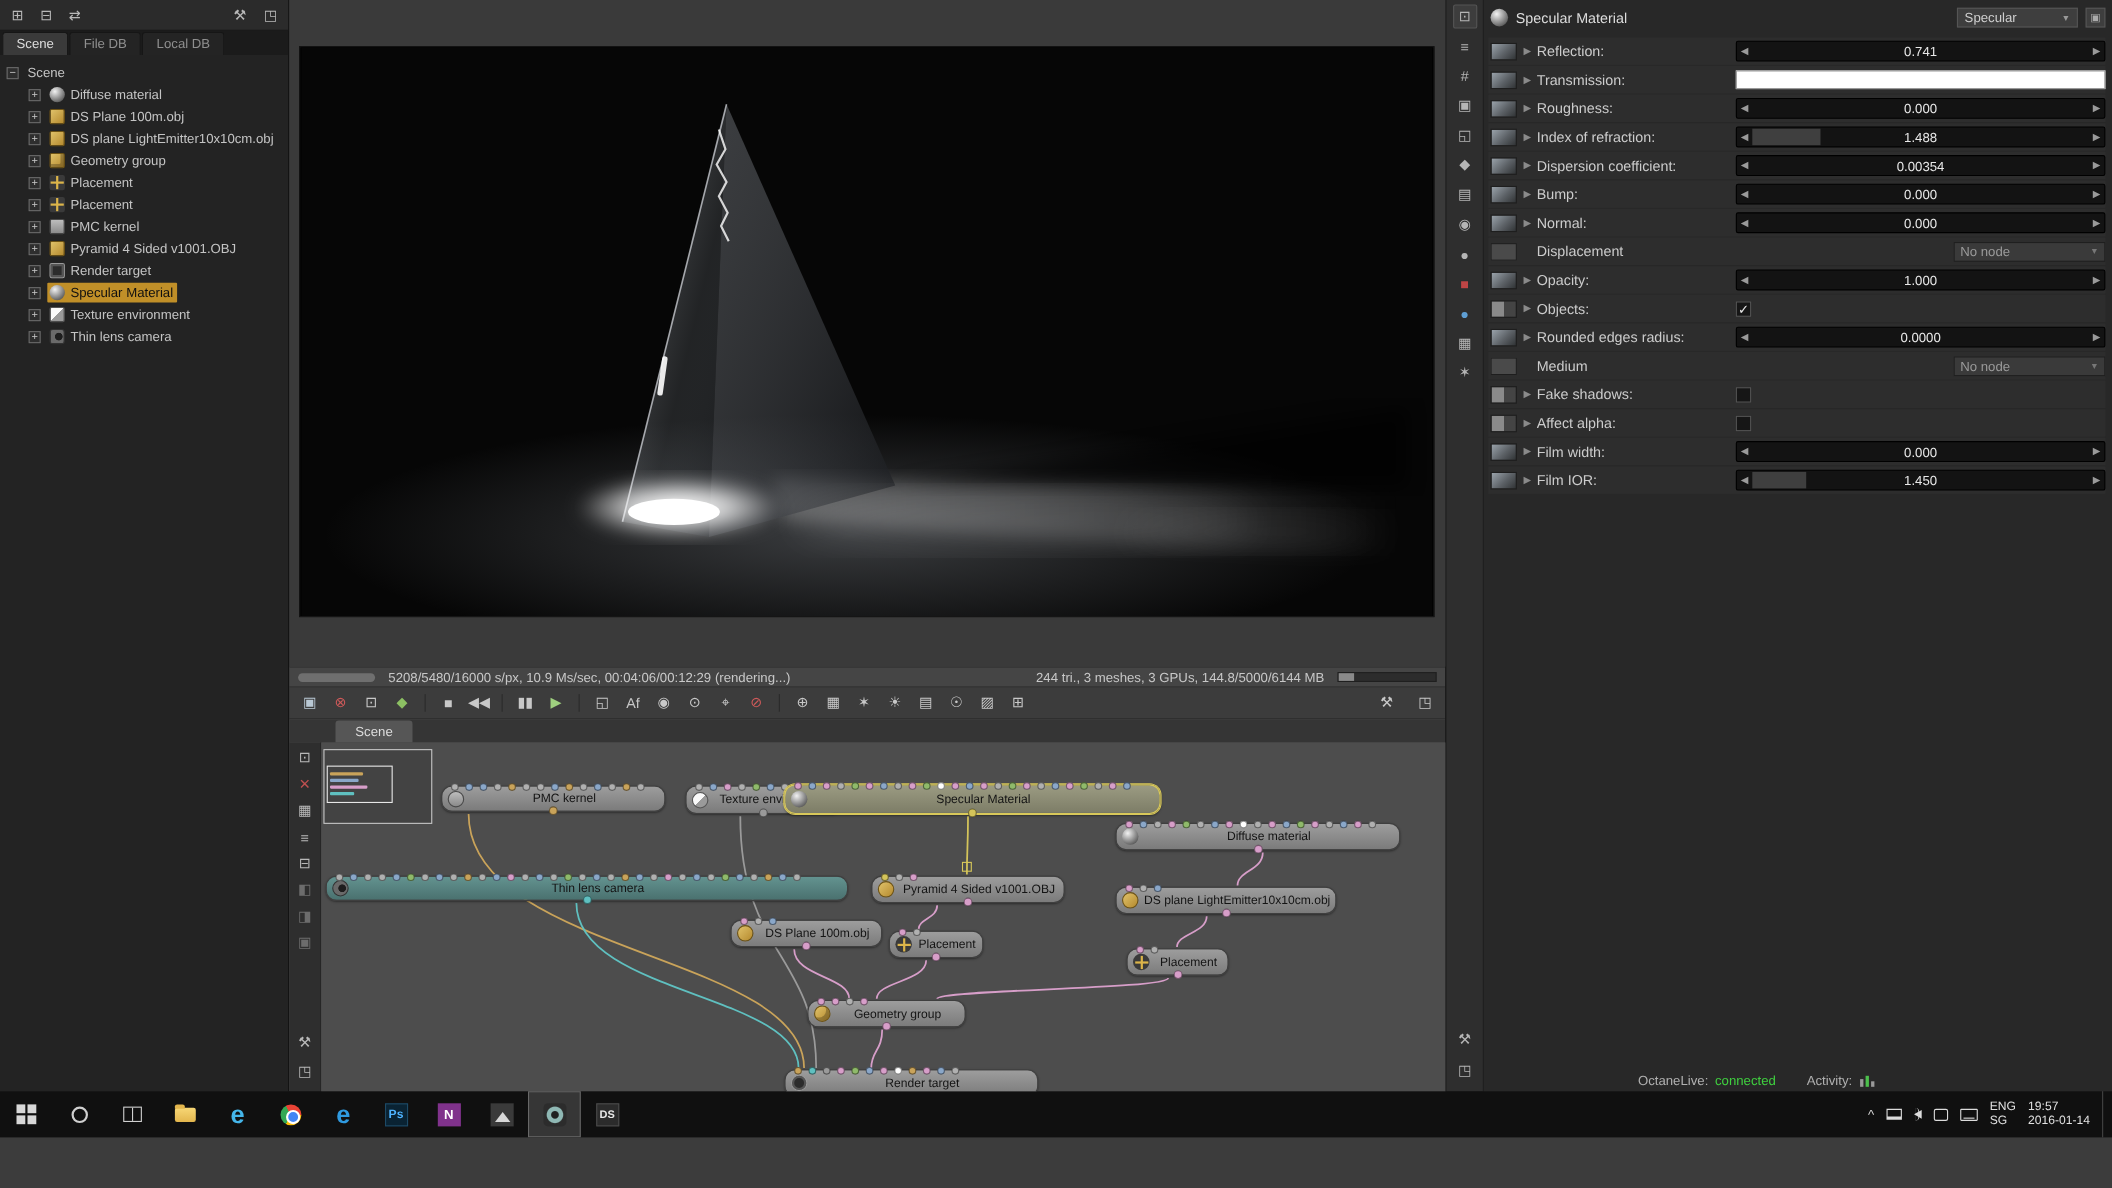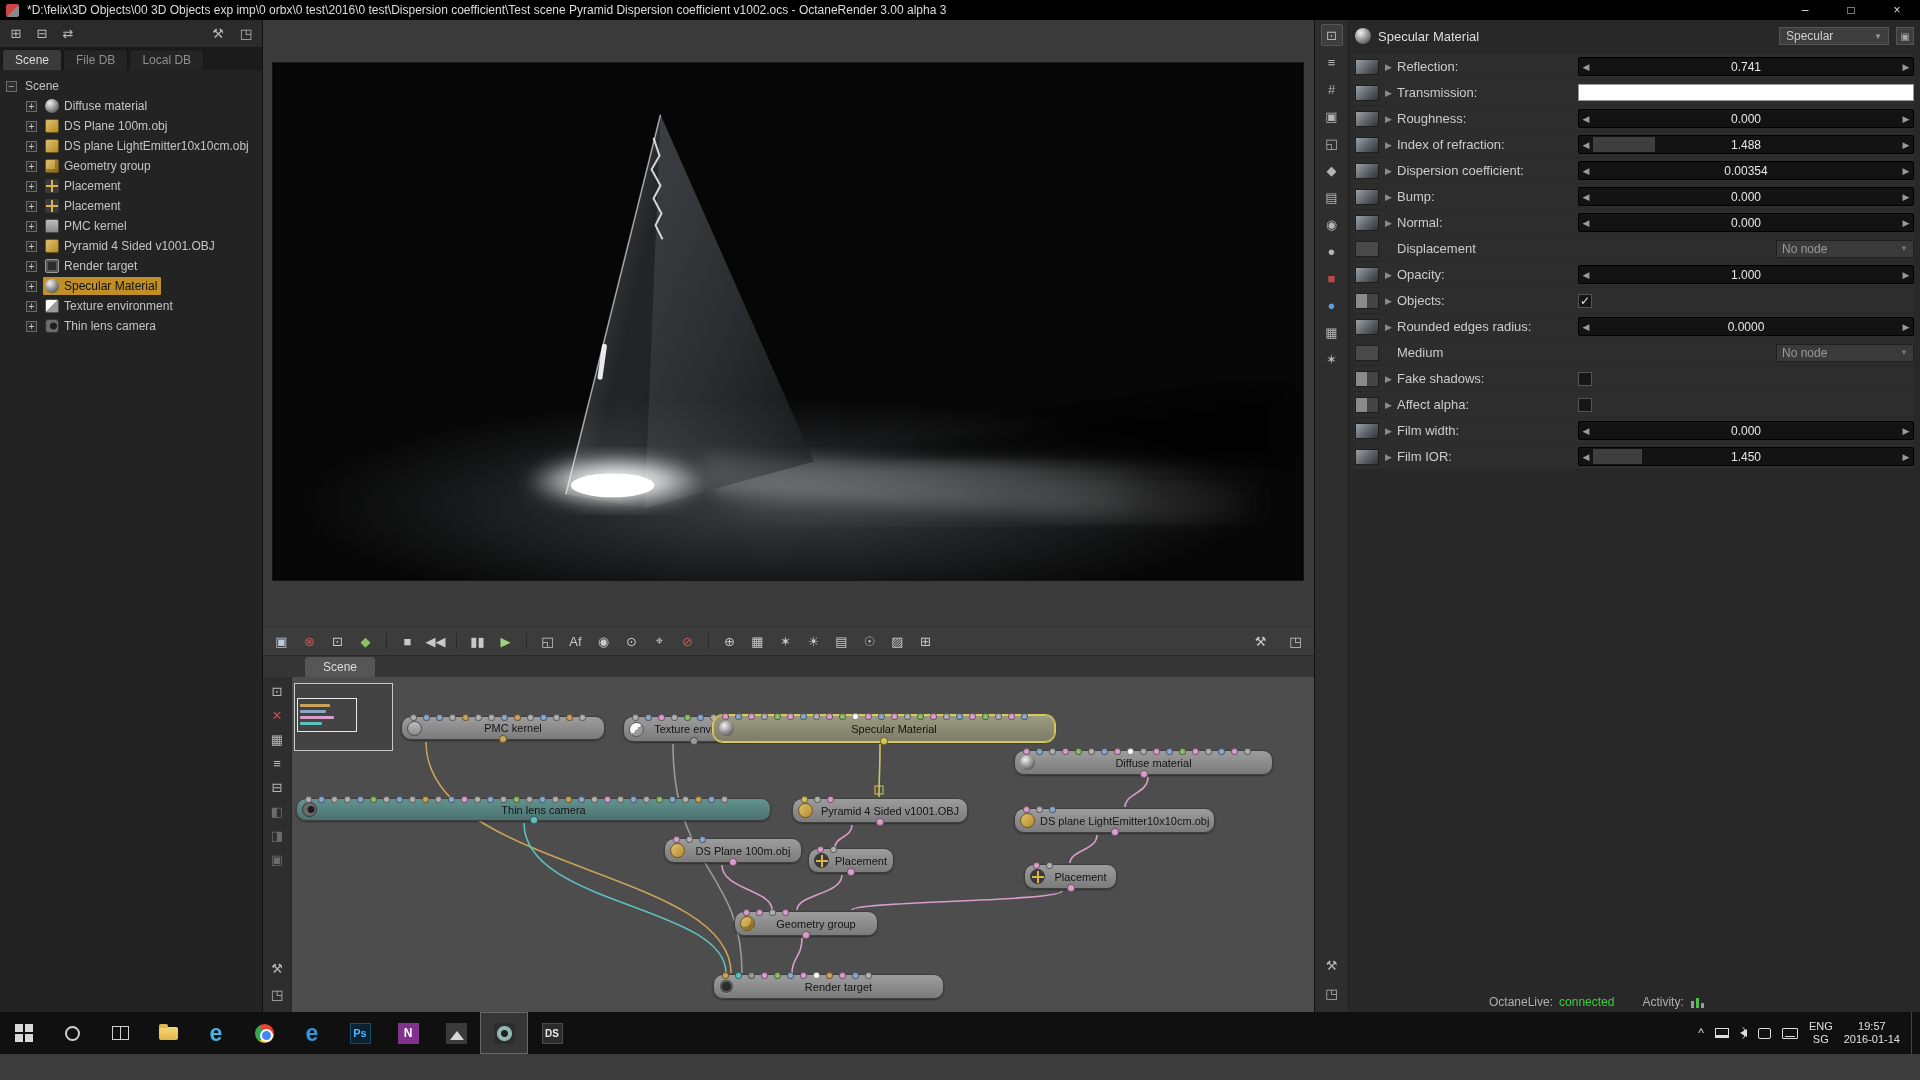--- a/index.html
+++ b/index.html
@@ -152,35 +152,28 @@
   .tbi-octane-render{width:21px;height:21px;border-radius:4px;background:radial-gradient(circle at 50% 50%,#202020 3px,#8fb8b4 4px 7px,#2c2c2c 8px)}
   .tbi-daz-studio{width:21px;height:21px;background:#2b2b2b;border:1px solid #4a4a4a;color:#e8e8e8;font-size:10px;font-weight:bold}
   #tb-tray{margin-left:auto;display:flex;align-items:center;gap:11px;padding-right:4px;color:#e0e0e0}
   .tray-chev{font-size:12px;color:#dcdcdc}
   .tri{display:inline-block;position:relative}
   .tri-net{width:14px;height:10px;border:1px solid #dcdcdc;border-bottom-width:3px}
   .tri-vol{width:0;height:0;border-top:4px solid transparent;border-bottom:4px solid transparent;border-right:7px solid #dcdcdc}
   .tri-vol::after{content:"";position:absolute;left:1px;top:-6px;width:3px;height:12px;border-right:1px solid #dcdcdc;border-radius:0 4px 4px 0}
   .tri-chat{width:13px;height:11px;border:1px solid #dcdcdc;border-radius:2px}
   .tri-kbd{width:16px;height:11px;border:1px solid #dcdcdc;border-radius:1px;background:linear-gradient(#dcdcdc,#dcdcdc) 2px 7px/10px 1px no-repeat}
-  .tray-block{font-size:11px;line-height:13px;text-align:center}
+  .tray-block{font-size:11px;line-height:13px;text-align:left}
   #show-desktop{width:5px;border-left:1px solid #444;height:100%}
 </style>
 </head>
 <body>
 
 <div id="screen">
 
-  <div id="titlebar">
-    <div class="app-ico"></div>
-    <div id="title-text">*D:\felix\3D Objects\00 3D Objects exp imp\0 orbx\0 test\2016\0 test\Dispersion coefficient\Test scene Pyramid Dispersion coefficient v1002.ocs - OctaneRender 3.00 alpha 3</div>
-    <div class="wc">–</div>
-    <div class="wc">□</div>
-    <div class="wc">×</div>
-  </div>
 
 
   <div id="main">
 
     <div id="left-panel">
       <div id="left-toolbar">
         <div id="lt-left">
             <div class="tool-icon">⊞</div>
             <div class="tool-icon">⊟</div>
             <div class="tool-icon">⇄</div>
@@ -331,20 +324,29 @@
           <line x1="388" y1="52" x2="293" y2="433" stroke="#dfe3e8" stroke-opacity="0.7" stroke-width="1.5"></line>
           <path d="M381,75 l6,18 -8,14 9,16 -7,13 8,15 -6,12 7,14" stroke="#ffffff" stroke-opacity="0.8" stroke-width="2" fill="none"></path>
           <rect x="327" y="282" width="5" height="36" rx="2" fill="#ffffff" opacity="0.9" transform="rotate(8 330 300)"></rect>
           <ellipse cx="345" cy="420" rx="95" ry="28" fill="url(#g-core)" filter="url(#blur8)"></ellipse>
           <ellipse cx="340" cy="424" rx="42" ry="12" fill="#ffffff"></ellipse>
           <ellipse cx="660" cy="432" rx="210" ry="28" fill="#ffffff" opacity="0.08" filter="url(#blur16)"></ellipse>
           <ellipse cx="870" cy="442" rx="120" ry="18" fill="#ffffff" opacity="0.05" filter="url(#blur16)"></ellipse>
         </svg>
       </div>
 
+      <div id="status-row">
+        <div id="hscroll-thumb"></div>
+        <span id="status-left">5208/5480/16000 s/px, 10.9 Ms/sec, 00:04:06/00:12:29 (rendering...)</span>
+        <span class="spacer"></span>
+        <span id="status-right">244 tri., 3 meshes, 3 GPUs, 144.8/5000/6144 MB</span>
+        <div id="membar">
+            <div id="membar-fill"></div>
+          </div>
+      </div>
 
       <div id="render-toolbar">
         <div id="rt-icons">
             <div class="rt-icon" style="color: rgb(185, 200, 212);">▣</div>
             <div class="rt-icon" style="color: rgb(207, 90, 90);">⊗</div>
             <div class="rt-icon" style="color: rgb(200, 200, 200);">⊡</div>
             <div class="rt-icon" style="color: rgb(140, 192, 99);">◆</div>
             <div class="rt-sep"></div>
             <div class="rt-icon" style="color: rgb(200, 200, 200);">■</div>
             <div class="rt-icon" style="color: rgb(200, 200, 200);">◀◀</div>

